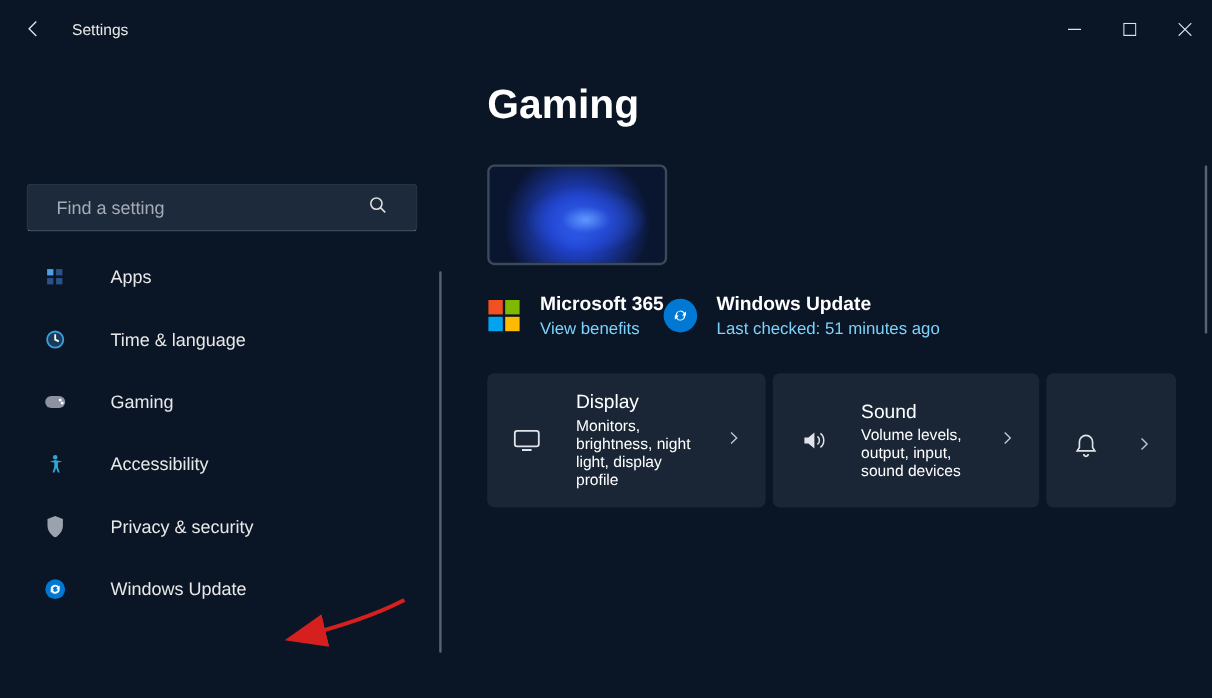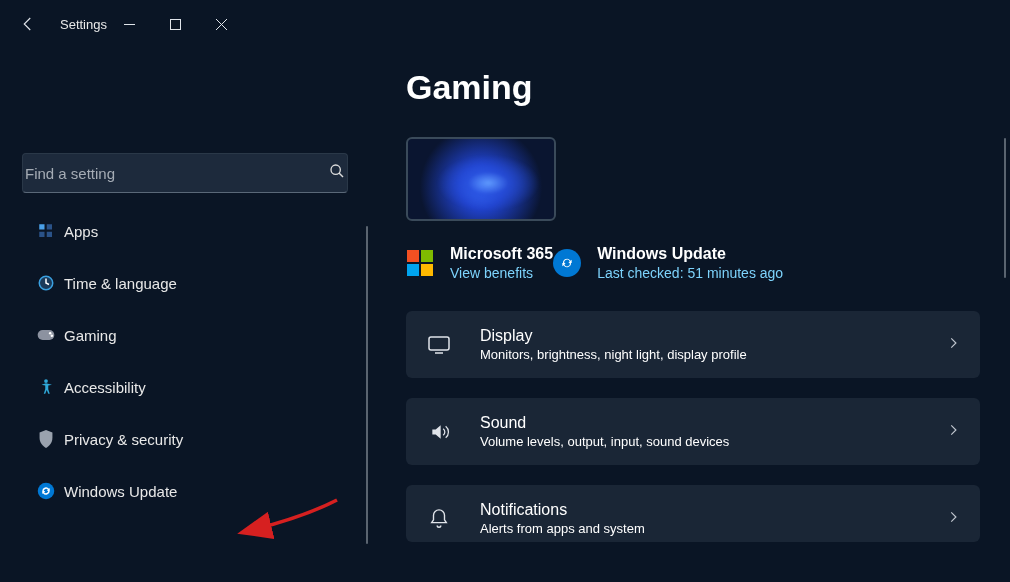--- a/index.html
+++ b/index.html
@@ -1,53 +1,53 @@
 <!DOCTYPE html>
 <html><head>
 <meta charset="utf-8">
 <style>
 * { margin: 0; padding: 0; box-sizing: border-box; font-family: "Segoe UI", -apple-system, sans-serif; }
 body { background: #0a1525; color: #fff; width: 1010px; height: 582px; overflow: hidden; position: relative; }
 
-.titlebar { display: flex; align-items: center; height: 48px; padding: 0 0 0 12px; }
+.titlebar { display: flex; align-items: center; justify-content: space-between; height: 48px; padding: 0 0 0 12px; }
 .titlebar-left { display: flex; align-items: center; gap: 16px; }
 .back-btn { width: 32px; height: 32px; display: flex; align-items: center; justify-content: center; cursor: pointer; border-radius: 4px; }
 .app-title { font-size: 13px; font-weight: 400; color: #e8e8e8; }
 .window-controls { display: flex; }
 .win-btn { width: 46px; height: 32px; display: flex; align-items: center; justify-content: center; cursor: pointer; }
 
 .layout { display: flex; height: calc(100% - 48px); }
 .sidebar { width: 370px; padding: 0 22px 0 22px; display: flex; flex-direction: column; position: relative; }
 .user-block { height: 105px; }
-.search-box { background: #1d2a3c; border: 1px solid #2a3848; border-bottom: 1px solid #5a6878; border-radius: 4px; height: 40px; display: flex; align-items: center; padding: 0 2px; margin-bottom: 18px; }
+.search-box { background: #1d2a3c; border: 1px solid #2a3848; border-bottom: 1px solid #5a6878; border-radius: 4px; height: 40px; display: flex; align-items: center; padding: 0 24px; margin-bottom: 18px; }
 .search-box input { background: transparent; border: none; outline: none; color: #ccc; font-size: 15px; flex: 1; }
 .search-box input::placeholder { color: #a5acb5; }
 .search-icon { color: #ddd; }
 
 .nav { display: flex; flex-direction: column; gap: 2px; position: relative; }
-.nav-item { display: flex; align-items: center; gap: 8px; height: 40px; padding: 0 14px; border-radius: 6px; cursor: pointer; margin-bottom: 10px; }
+.nav-item { display: flex; align-items: center; gap: 36px; height: 40px; padding: 0 14px; border-radius: 6px; cursor: pointer; margin-bottom: 10px; }
 .nav-icon { width: 20px; height: 20px; display: flex; align-items: center; justify-content: center; flex-shrink: 0; }
 .nav-label { font-size: 15px; color: #e8e8e8; }
 
 .scroll-indicator { position: absolute; left: 366px; top: 226px; width: 2px; height: 318px; background: #5a6470; border-radius: 2px; }
 
 .main { flex: 1; padding: 20px 30px 0 36px; position: relative; overflow: hidden; }
 .page-title { font-size: 34px; font-weight: 600; margin-bottom: 30px; }
 
 .sys-row1 { margin-bottom: 24px; }
 .wallpaper-tile { width: 150px; height: 84px; border: 2px solid #3a4a5a; border-radius: 6px; background: radial-gradient(circle at 50% 60%, #3a6eff 0%, #2042cc 25%, #0a1530 70%); position: relative; overflow: hidden; }
 .wallpaper-tile::before { content:""; position:absolute; inset:0; background: radial-gradient(ellipse at 55% 55%, rgba(100,160,255,0.9) 0%, rgba(40,80,220,0.7) 18%, transparent 45%); filter: blur(1px); }
 
 .sys-row2 { display: flex; margin-bottom: 30px; }
 .info-block { display: flex; align-items: center; gap: 16px; }
 .info-icon { width: 28px; height: 28px; display:flex; align-items:center; justify-content:center; }
 .info-text .t { font-size: 16px; font-weight: 600; color: #fff; }
 .info-text .s { font-size: 14px; color: #7dd3fc; margin-top: 2px; }
 
-.cards { display: flex; flex-direction: column; gap: 20px; }
+.cards { display: flex; flex-direction: row; gap: 6px; }
 .card { background: #1a2636; border-radius: 6px; padding: 16px 20px; display: flex; align-items: center; gap: 28px; cursor: pointer; }
 .card-icon { width: 26px; height: 26px; display:flex; align-items:center; justify-content:center; color:#e0e4ea; }
 .card-body { flex: 1; }
 .card-title { font-size: 16px; font-weight: 400; color: #fff; }
 .card-sub { font-size: 13px; color: #ffffff; margin-top: 2px; }
 .chevron { color: #c0c6cf; }
 
 .main-scroll { position:absolute; right: 4px; top: 90px; width: 2px; height: 140px; background:#5a6470; border-radius:2px; }
 
 .annotation-arrow { position: absolute; left: 232px; top: 490px; pointer-events: none; }
@@ -236,24 +236,20 @@
             </svg></span>
       </div>
 
       <div class="card" style="padding-bottom:6px;">
         <span class="card-icon">
             <svg width="22" height="22" viewBox="0 0 24 24" fill="none" stroke="currentColor" stroke-width="1.5">
               <path d="M6 8a6 6 0 0 1 12 0v5l2 3H4l2-3V8z"></path>
               <path d="M10 19a2 2 0 0 0 4 0"></path>
             </svg>
           </span>
-        <div class="card-body">
-          <div class="card-title">Notifications</div>
-          <div class="card-sub">Alerts from apps and system</div>
-        </div>
         <span class="chevron"><svg width="14" height="14" viewBox="0 0 24 24" fill="none" stroke="currentColor" stroke-width="2">
               <path d="M9 4l8 8-8 8"></path>
             </svg></span>
       </div>
     </div>
 
     <div class="main-scroll"></div>
   </div>
 </div>
 

